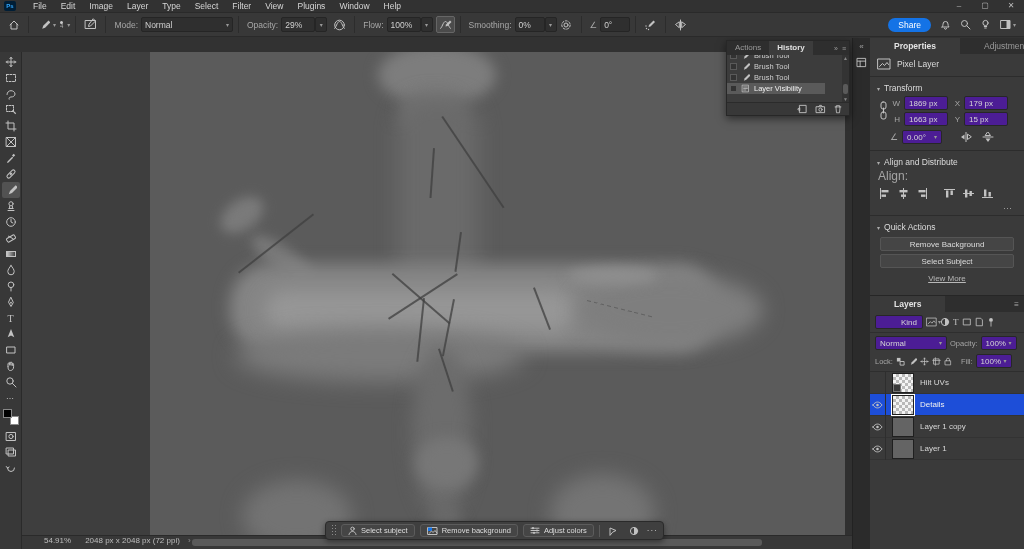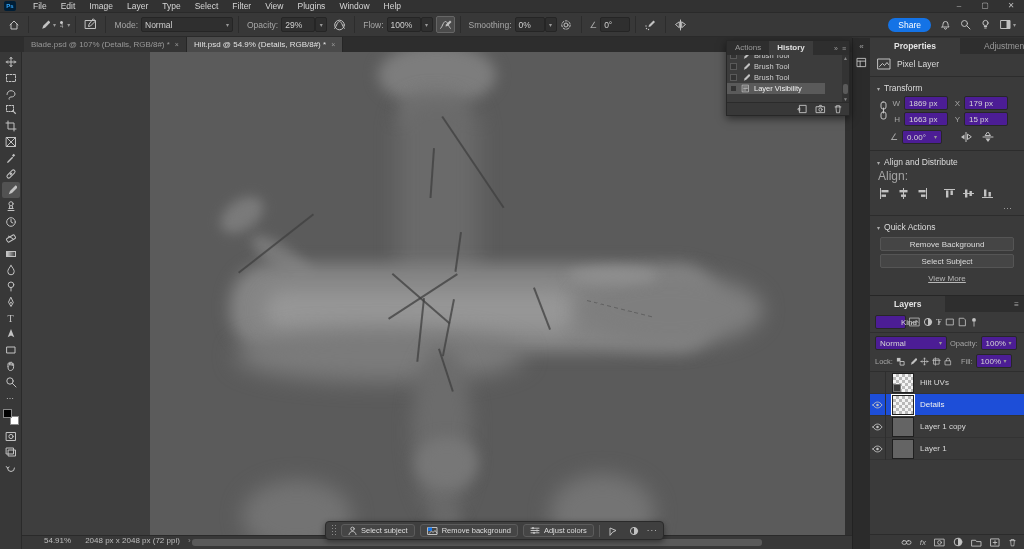--- a/index.html
+++ b/index.html
@@ -245,30 +245,20 @@
       <div style="display:flex;align-items:center;gap:2px">
         <svg width="11" height="11" viewBox="0 0 11 11">
             <rect class="icon-stroke" x="1" y="1.5" width="9" height="8"></rect>
             <rect class="icon-fill" x="6.5" y="1.5" width="3.5" height="8"></rect>
           </svg>
         <span class="chev">▾</span>
       </div>
     </div>
   </div>
 
-  <div id="tabbar">
-    <div class="doc-tab inactive">
-      <span>Blade.psd @ 107% (Details, RGB/8#) *</span>
-      <span class="tab-close">×</span>
-    </div>
-    <div class="doc-tab active">
-      <span>Hilt.psd @ 54.9% (Details, RGB/8#) *</span>
-      <span class="tab-close">×</span>
-    </div>
-  </div>
 
   <div id="toolbar">
     <div class="tool">
         <svg width="12" height="12" viewBox="0 0 12 12">
           <path class="icon-stroke" d="M6 1.5v9M1.5 6h9M6 1.5L4.8 2.7M6 1.5l1.2 1.2M6 10.5l-1.2-1.2M6 10.5l1.2-1.2M1.5 6l1.2-1.2M1.5 6l1.2 1.2M10.5 6L9.3 4.8M10.5 6L9.3 7.2"></path>
         </svg>
       </div>
     <div class="tool">
         <svg width="12" height="12" viewBox="0 0 12 12">
           <rect class="icon-stroke" x="1.5" y="2.5" width="9" height="7" stroke-dasharray="2 1.4"></rect>
@@ -696,21 +686,21 @@
         </div>
       <div id="view-more">View More</div>
     </div>
 
     <div style="position:absolute;left:0;top:257px;width:154px;bottom:0;border-top:1px solid #262626;background:#3a3a3a">
       <div class="panel-header">
         <span class="panel-tab active">Layers</span>
         <span class="panel-menu">≡</span>
       </div>
       <div id="layers-filter">
-        <div class="pp-field" style="width:31px;gap:21px">
+        <div class="pp-field" style="width:48px;gap:21px">
           <svg width="7" height="7" viewBox="0 0 11 11">
               <circle class="icon-stroke" cx="4.5" cy="4.5" r="3"></circle>
               <path class="icon-stroke" d="M6.8 6.8L10 10"></path>
             </svg>
           <span>Kind</span>
           <span class="chev" style="margin-left:auto">▾</span>
         </div>
         <svg width="11" height="10" viewBox="0 0 14 12">
             <rect class="icon-stroke" x="1" y="1" width="12" height="10"></rect>
             <path class="icon-stroke" d="M2.5 8.5l3-3 2 2 2.5-3 1.5 2"></path>
@@ -800,41 +790,16 @@
           <div class="eye-cell">
             <svg width="11" height="8" viewBox="0 0 12 8">
                 <path class="icon-stroke" d="M1 4c1.6-2.2 3.3-3.2 5-3.2S9.4 1.8 11 4C9.4 6.2 7.7 7.2 6 7.2S2.6 6.2 1 4z"></path>
                 <circle class="icon-fill" cx="6" cy="4" r="1.4"></circle>
               </svg>
           </div>
           <div class="thumb solid"></div>
           <span class="layer-name">Layer 1</span>
         </div>
       </div>
-      <div id="layers-footer">
-        <svg width="11" height="9" viewBox="0 0 12 10">
-            <rect class="icon-stroke" x="1" y="3" width="5" height="4" rx="2"></rect>
-            <rect class="icon-stroke" x="6" y="3" width="5" height="4" rx="2"></rect>
-          </svg>
-        <span class="fx-text">fx</span>
-        <svg width="11" height="9" viewBox="0 0 13 10">
-            <rect class="icon-stroke" x="1" y="1" width="11" height="8"></rect>
-            <circle class="icon-stroke" cx="6.5" cy="5" r="2.2"></circle>
-          </svg>
-        <svg width="10" height="10" viewBox="0 0 10 10">
-            <circle class="icon-stroke" cx="5" cy="5" r="3.8"></circle>
-            <path class="icon-fill" d="M5 1.2a3.8 3.8 0 010 7.6z"></path>
-          </svg>
-        <svg width="11" height="9" viewBox="0 0 12 10">
-            <path class="icon-stroke" d="M1 2.5h4l1 1.5h5v5H1z"></path>
-          </svg>
-        <svg width="10" height="9" viewBox="0 0 11 10">
-            <rect class="icon-stroke" x="1" y="1" width="9" height="8"></rect>
-            <path class="icon-stroke" d="M5.5 3v4M3.5 5h4"></path>
-          </svg>
-        <svg width="9" height="9" viewBox="0 0 12 12">
-            <path class="icon-stroke" d="M2.5 3.5h7M4 3.5V2h4v1.5M3.5 3.5l.7 7h3.6l.7-7"></path>
-          </svg>
-      </div>
     </div>
   </div>
 
 </div>
 
 </body></html>

